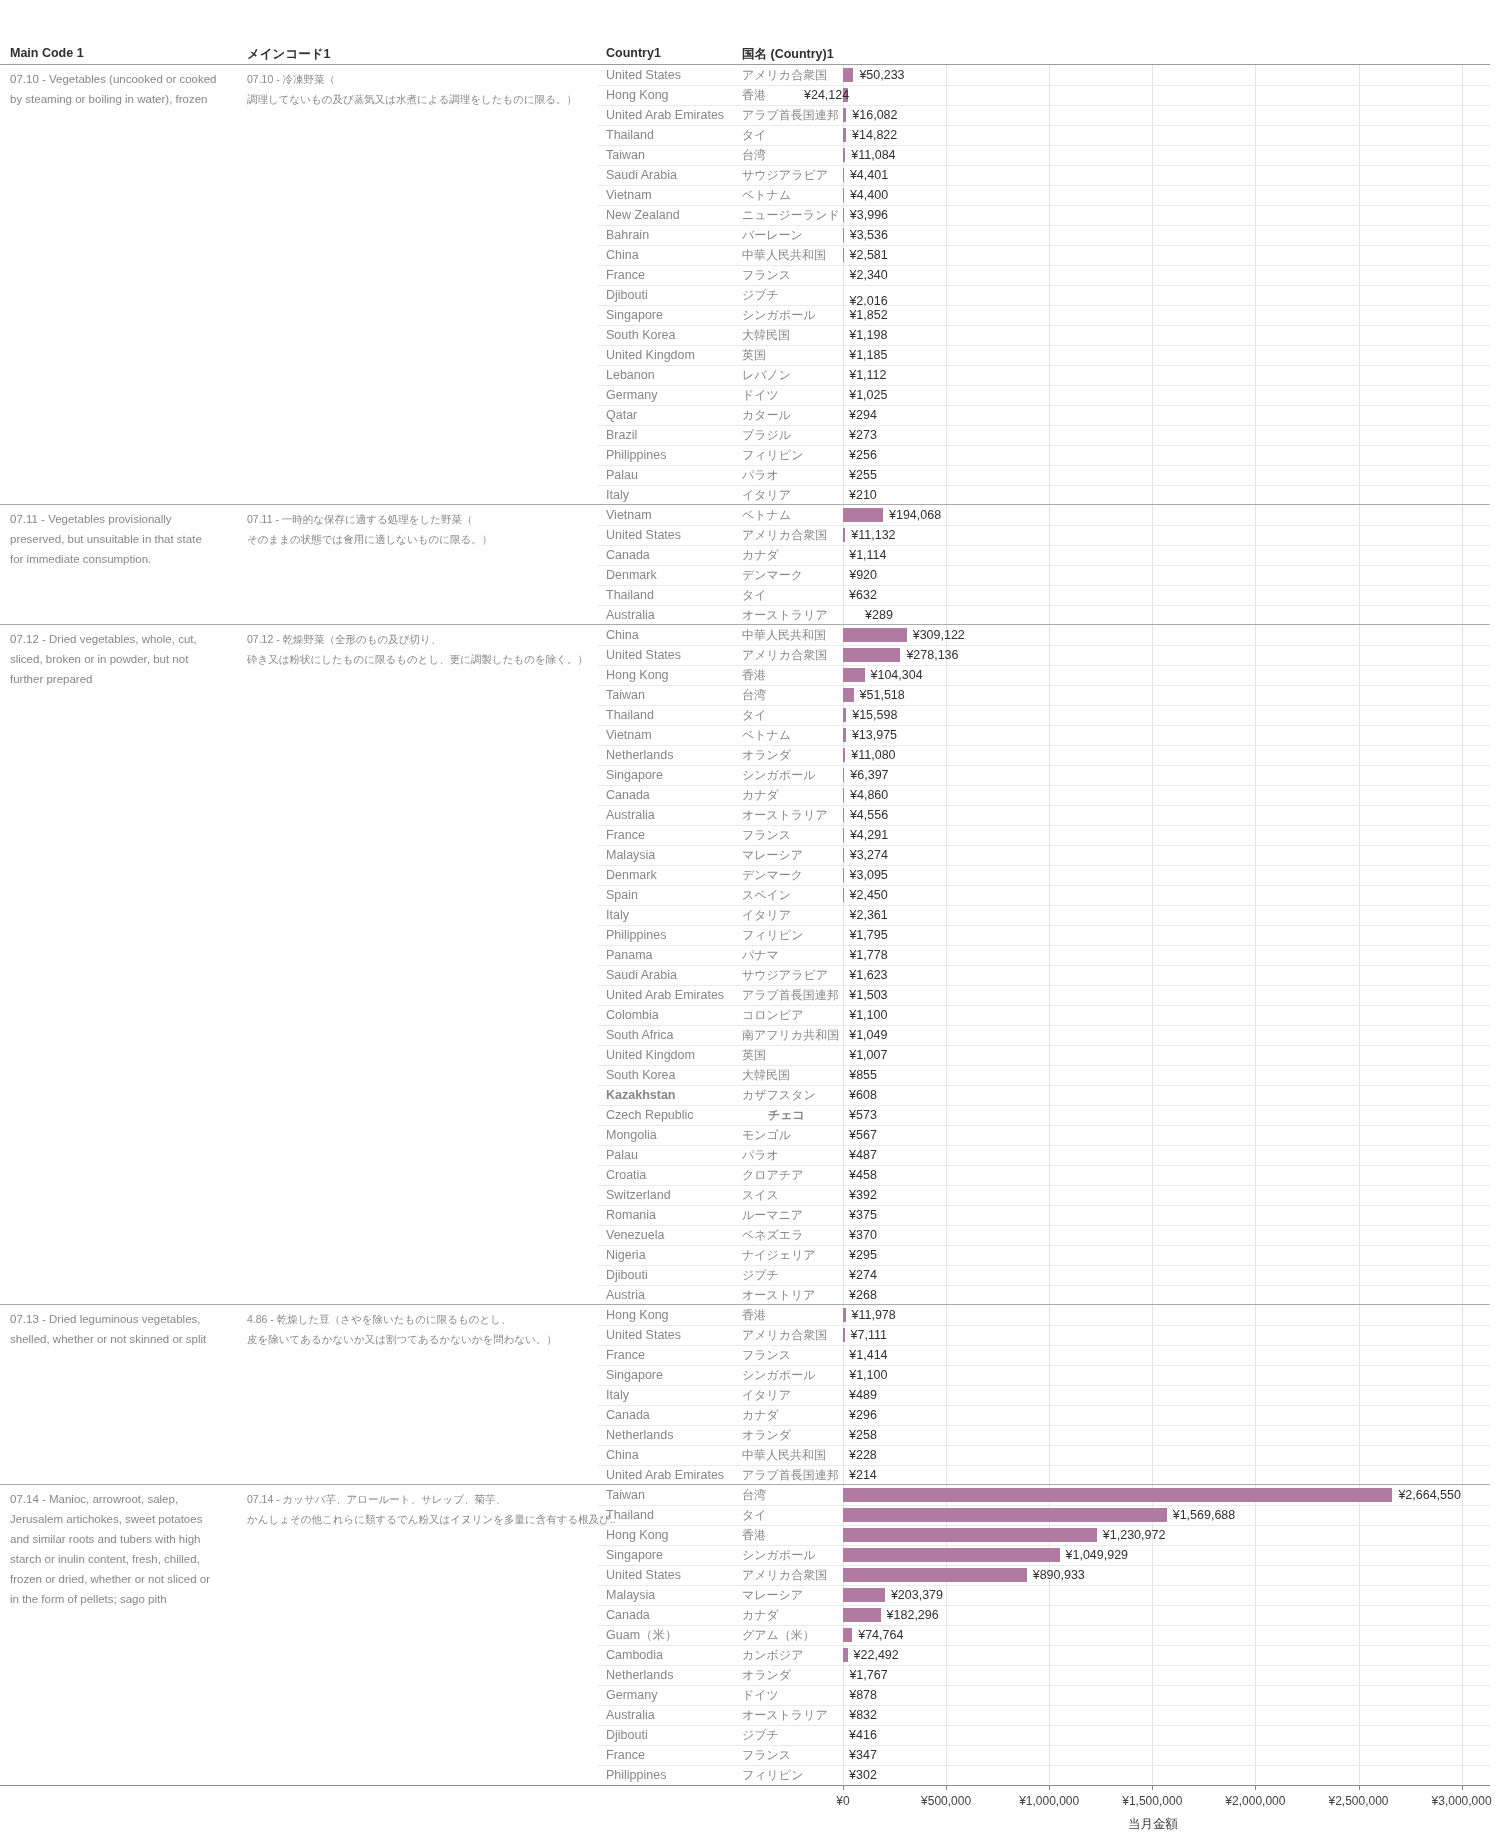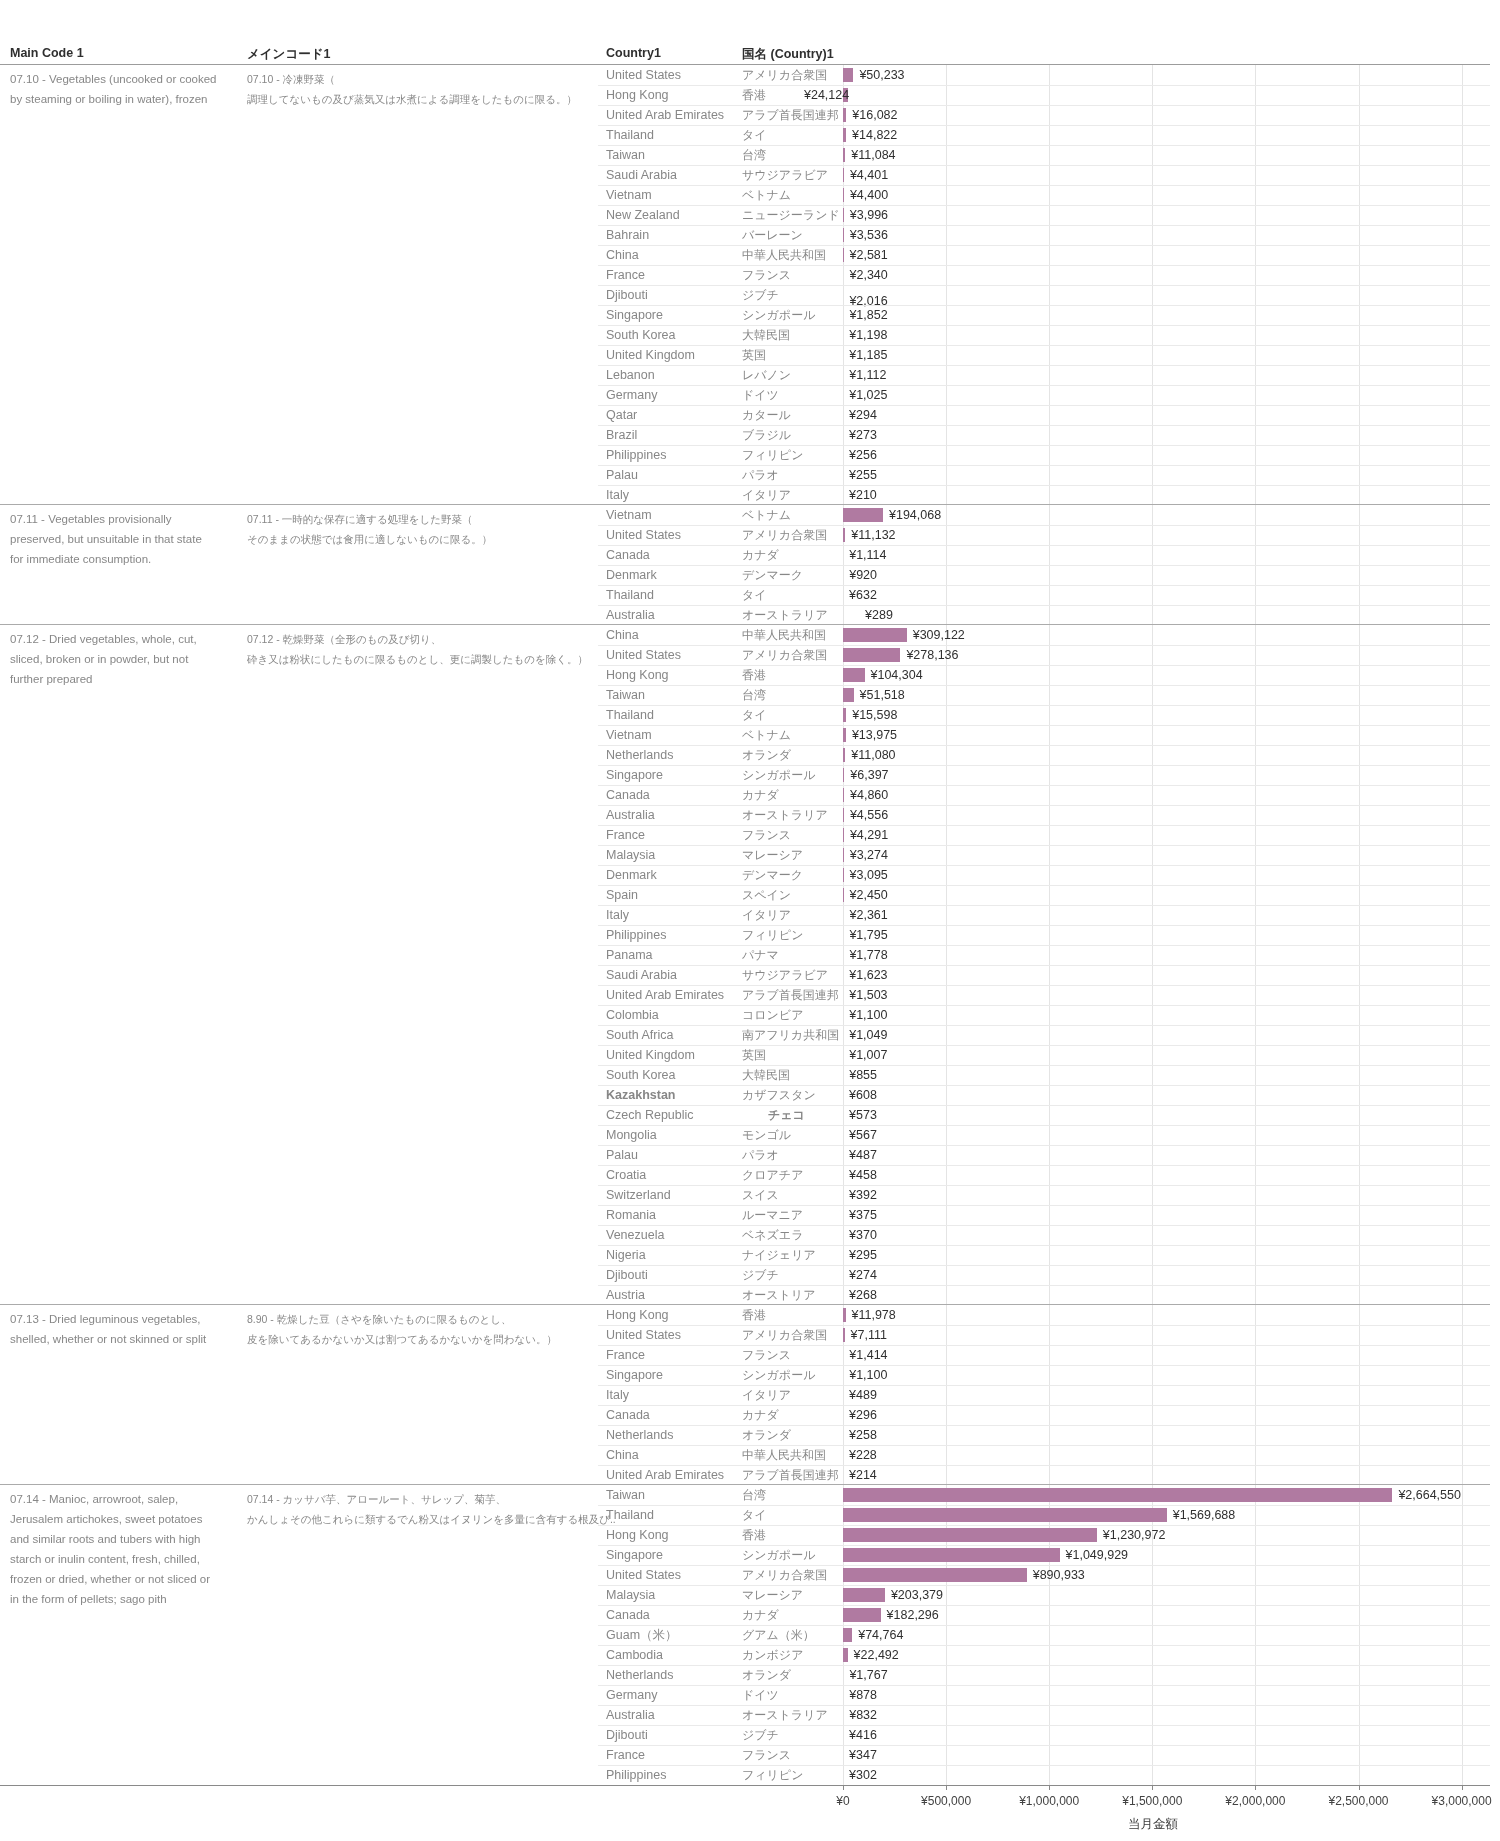--- a/index.html
+++ b/index.html
@@ -325,21 +325,21 @@
       <div class="abs cell" style="left: 606px; top: 1265px; width: 134px;">Djibouti</div>
       <div class="abs cell cell-ja" style="left: 742px; top: 1265px; width: 99px;">ジブチ</div>
       <div class="abs val" style="left: 849.1px; top: 1265px;">¥274</div>
       <div class="abs rowline" style="left: 598px; top: 1285px; width: 892px;"></div>
       <div class="abs cell" style="left: 606px; top: 1285px; width: 134px;">Austria</div>
       <div class="abs cell cell-ja" style="left: 742px; top: 1285px; width: 99px;">オーストリア</div>
       <div class="abs val" style="left: 849.1px; top: 1285px;">¥268</div>
       <div class="abs secline" style="left: 0px; top: 1304px; width: 1490px;"></div>
       <div class="abs desc" style="left: 10px; top: 1309px;">07.13 - Dried leguminous vegetables,
 shelled, whether or not skinned or split</div>
-      <div class="abs desc-ja" style="left: 247px; top: 1309px;">8.90 - 乾燥した豆（さやを除いたものに限るものとし、
+      <div class="abs desc-ja" style="left: 247px; top: 1309px;">4.86 - 乾燥した豆（さやを除いたものに限るものとし、
 皮を除いてあるかないか又は割つてあるかないかを問わない。）</div>
       <div class="abs cell" style="left: 606px; top: 1305px; width: 134px;">Hong Kong</div>
       <div class="abs cell cell-ja" style="left: 742px; top: 1305px; width: 99px;">香港</div>
       <div class="abs bar" style="left: 843px; top: 1308px; width: 2.5px; background: rgb(176, 122, 161);"></div>
       <div class="abs val" style="left: 851.5px; top: 1305px;">¥11,978</div>
       <div class="abs rowline" style="left: 598px; top: 1325px; width: 892px;"></div>
       <div class="abs cell" style="left: 606px; top: 1325px; width: 134px;">United States</div>
       <div class="abs cell cell-ja" style="left: 742px; top: 1325px; width: 99px;">アメリカ合衆国</div>
       <div class="abs bar" style="left: 843px; top: 1328px; width: 1.5px; background: rgb(176, 122, 161);"></div>
       <div class="abs val" style="left: 850.5px; top: 1325px;">¥7,111</div>

